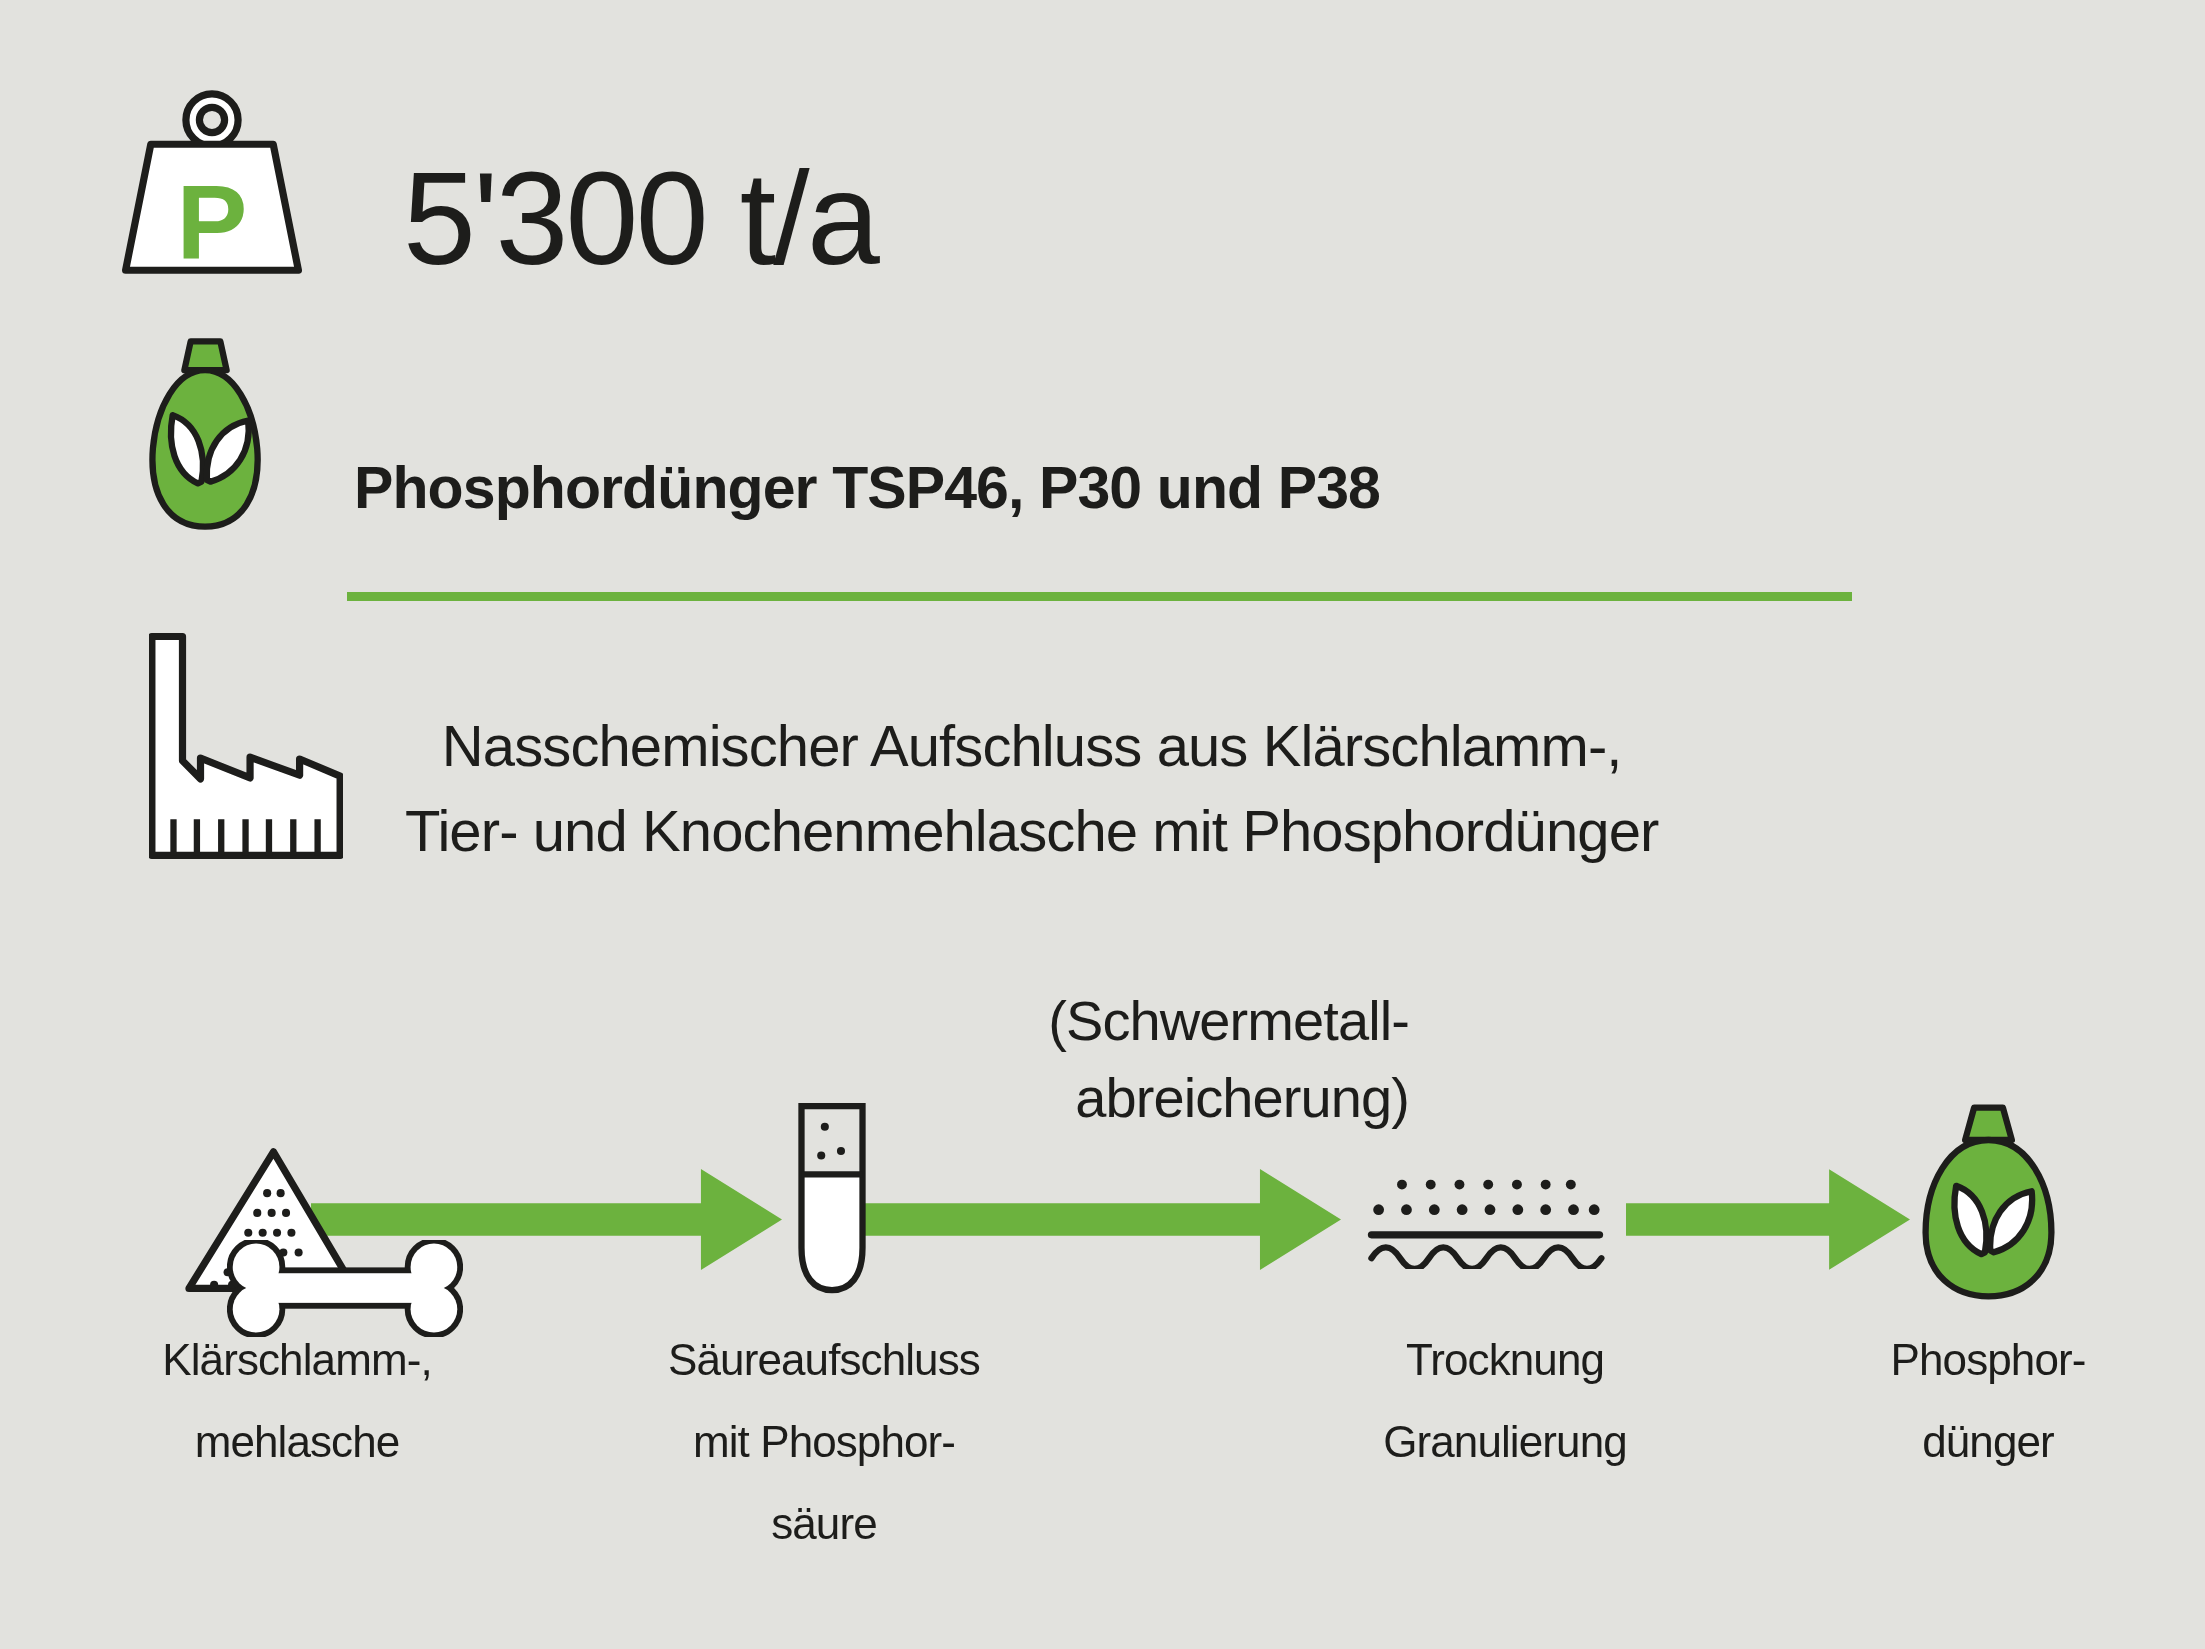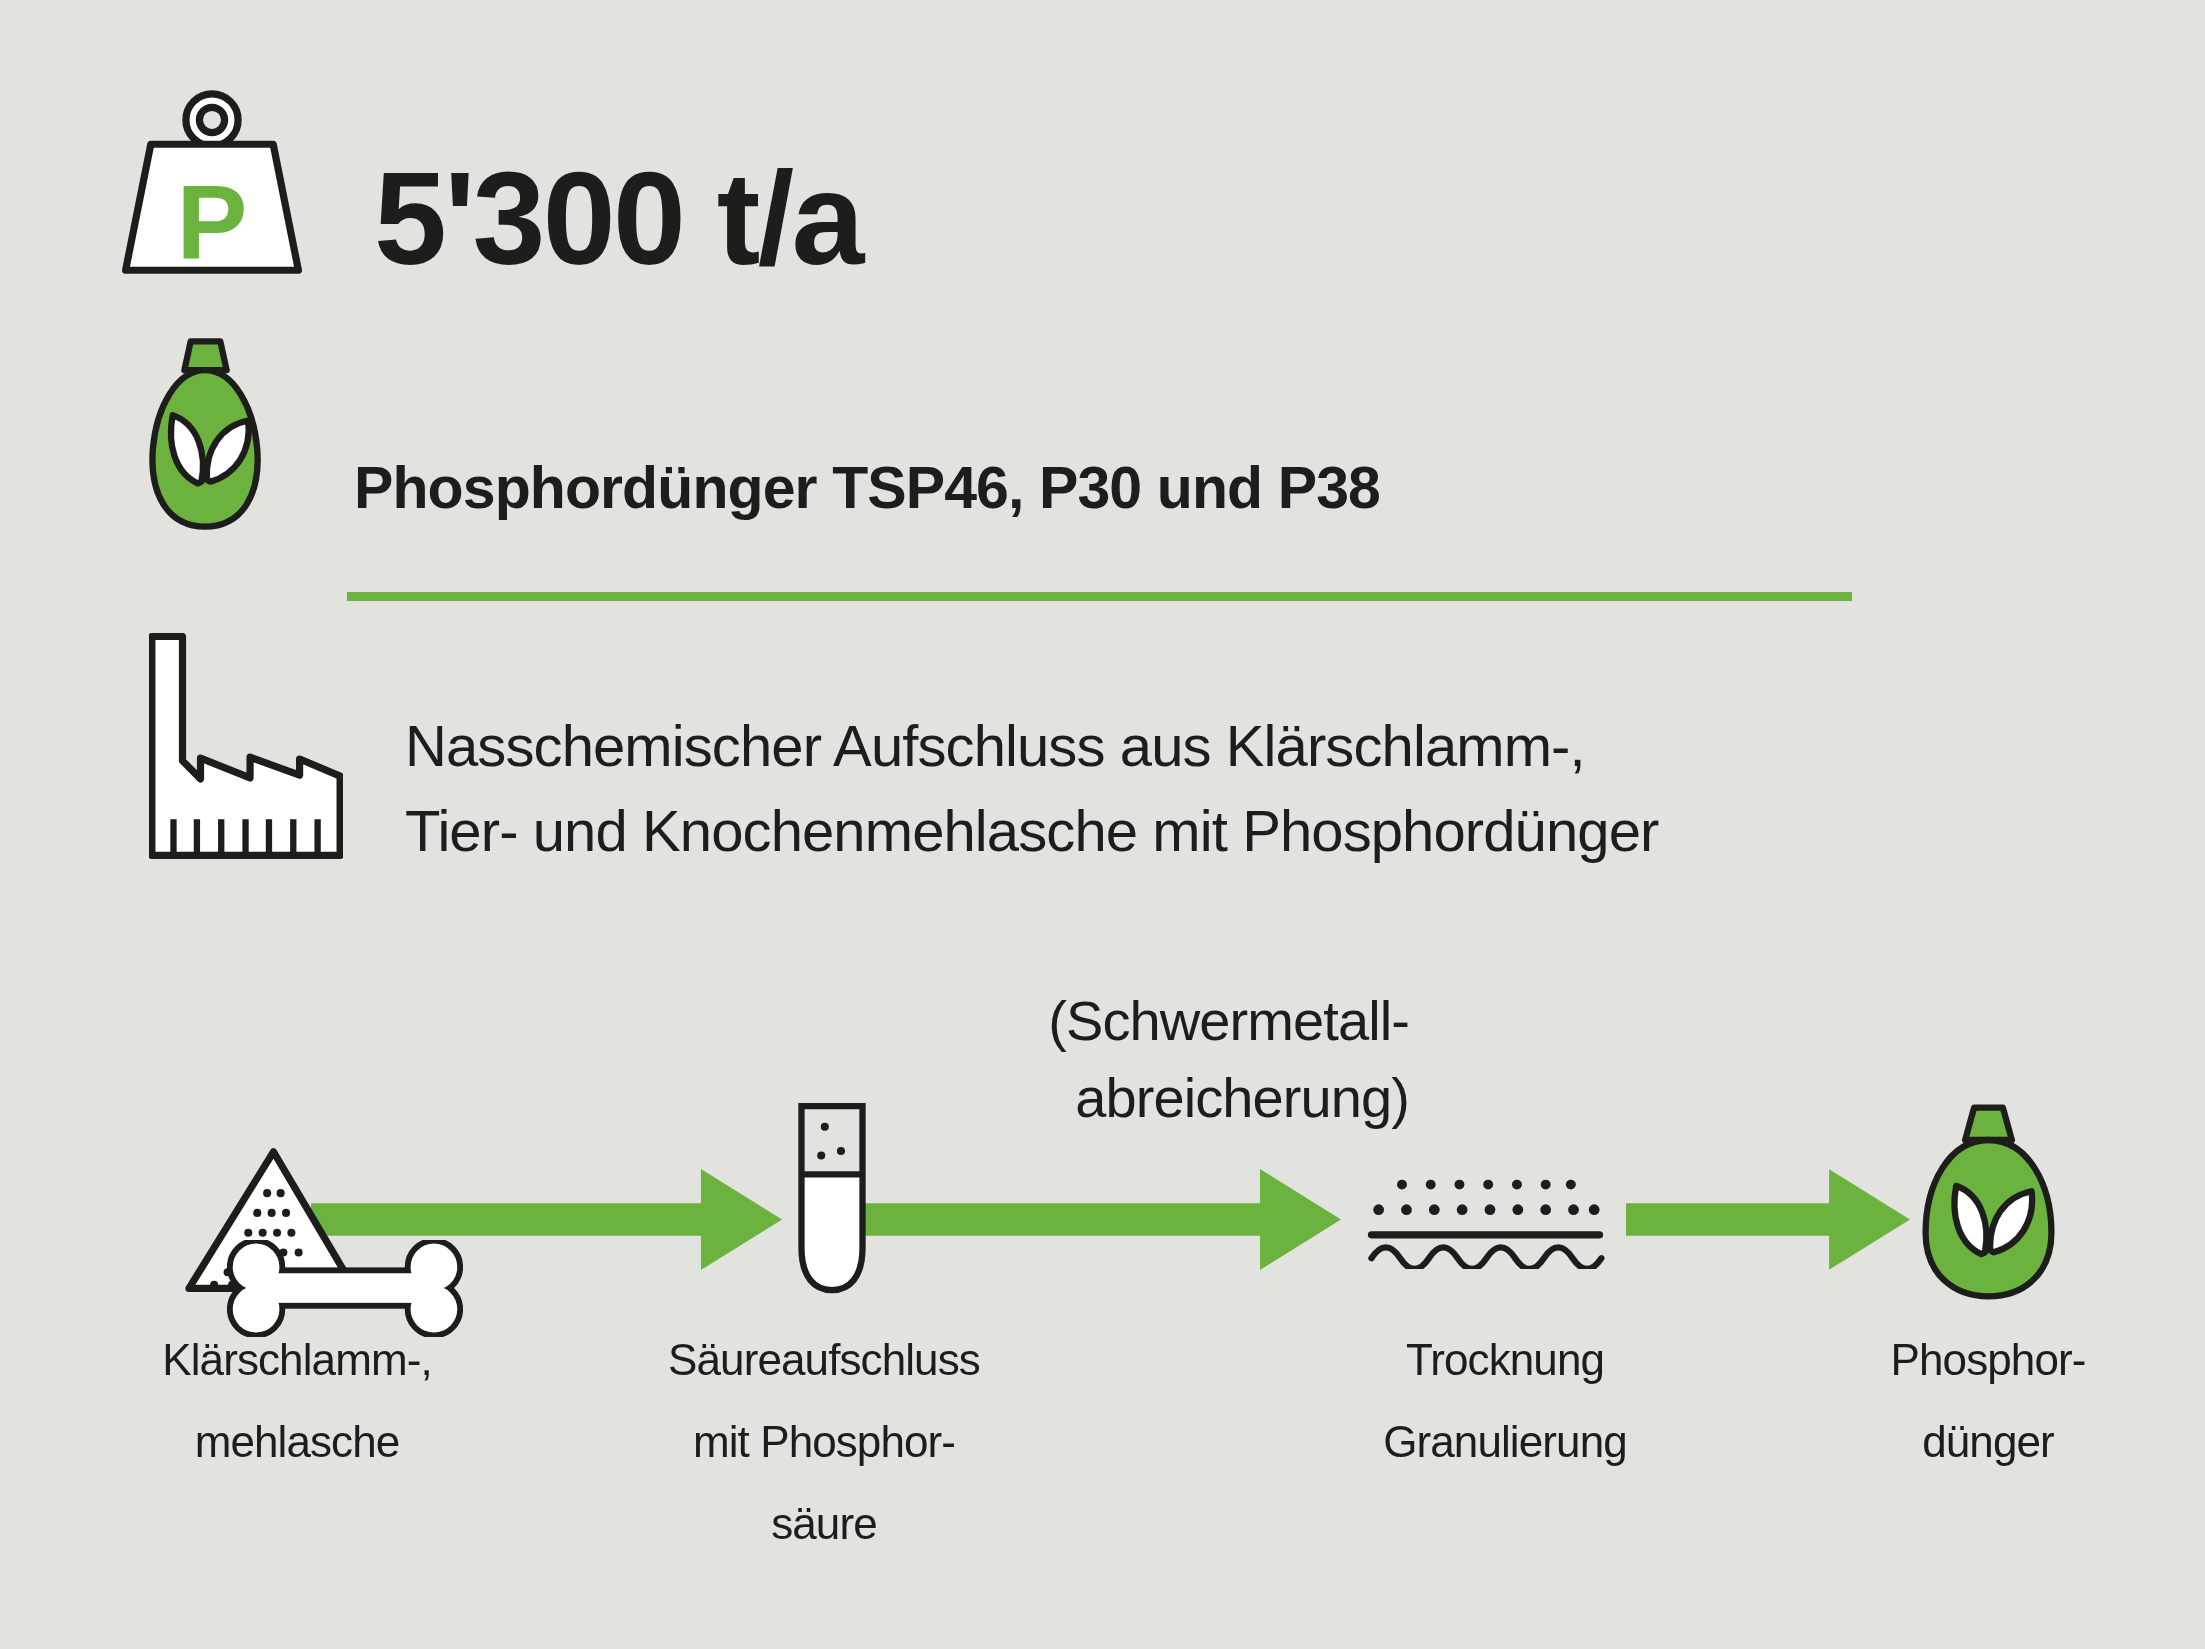--- a/index.html
+++ b/index.html
@@ -7,29 +7,30 @@
   }
   html,body{margin:0;padding:0;background:var(--bg);}
   #canvas{
     position:relative; width:2205px; height:1650px; overflow:hidden;
     background:var(--bg);
     font-family:"Liberation Sans","DejaVu Sans",sans-serif;
     color:var(--ink);
   }
   .abs{position:absolute;}
   .amount{
-    font-size:131px; font-weight:700; letter-spacing:-2.7px; line-height:131px;
+    font-size:131px; font-weight:400; letter-spacing:-2.7px; line-height:131px;
     white-space:nowrap;
+    margin-left:29px;
   }
   .product{
     font-size:59px; font-weight:700; letter-spacing:-0.9px; line-height:63px;
     white-space:nowrap;
   }
   .process-desc{
-    font-size:58px; line-height:85px; letter-spacing:-0.9px; white-space:nowrap;
+    font-size:58px; line-height:85px; letter-spacing:-0.9px; white-space:nowrap;text-align:center;
   }
   .annotation{
     font-size:56px; line-height:77px; letter-spacing:-0.9px; text-align:right;
   }
   .station-label{
     font-size:44px; line-height:82px; letter-spacing:-0.9px; text-align:center;
   }
   .divider{background:var(--green);}
   svg{display:block;}
 </style>

